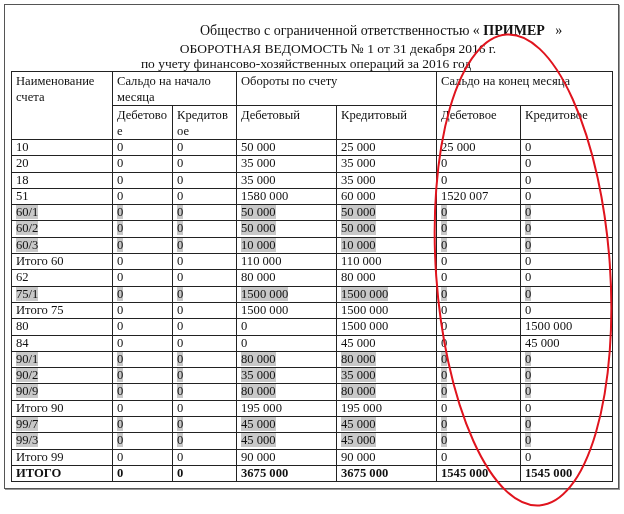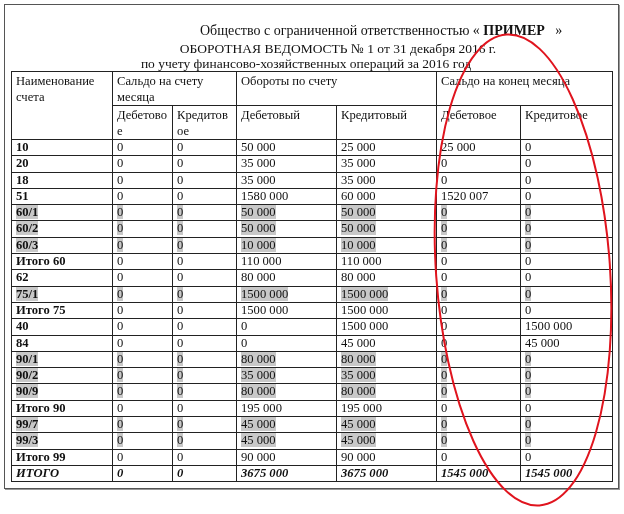--- a/index.html
+++ b/index.html
@@ -12,22 +12,22 @@
   .title { position: absolute; left: 0; width: 624px; text-align: center; font-size: 13.5px; white-space: nowrap; }
   .t1 { top: 41px; left: 26px; }
   .t2 { top: 56px; left: -6px; }
   table { position: absolute; left: 11px; top: 71px; border-collapse: collapse;
           font-size: 12.6px; table-layout: fixed; }
   td, th { border: 1px solid #222; padding: 0 4px; font-weight: normal; text-align: left;
            vertical-align: top; line-height: 15.3px; white-space: nowrap; overflow: hidden; }
   th { line-height: 16px; padding-top: 1px; white-space: normal; }
   tr.head1 th { height: 32px; }
   tr.head2 th { height: 32px; }
-  td.acct { font-weight: bold; }
-  tr.total td { font-weight: bold; font-style: italic; }
+  td.acct { font-weight: normal; }
+  tr.total td { font-weight: bold; }
   .hl { background: #c8c8c8; }
   .ellipse { position: absolute; left: 0; top: 0; pointer-events: none; }
 </style>
 </head>
 <body>
 
 <div class="frame"></div>
 
 <div class="org">
   <span>Общество с ограниченной ответственностью «</span>
@@ -42,21 +42,21 @@
       <col style="width:60px">
       <col style="width:64px">
     <col style="width:100px">
       <col style="width:100px">
       <col style="width:84px">
       <col style="width:92px">
   </colgroup>
   <thead>
     <tr class="head1">
       <th rowspan="2">Наименование счета</th>
-      <th colspan="2">Сальдо на счету месяца</th>
+      <th colspan="2">Сальдо на начало месяца</th>
       <th colspan="2">Обороты по счету</th>
       <th colspan="2">Сальдо на конец месяца</th>
     </tr>
     <tr class="head2">
       <th style="word-break:break-all">Дебетовое</th>
       <th style="word-break:break-all">Кредитовое</th>
       <th>Дебетовый</th>
       <th>Кредитовый</th>
       <th>Дебетовое</th>
       <th>Кредитовое</th>
@@ -156,21 +156,21 @@
       <tr>
         <td class="acct"><span>Итого 75</span></td>
         <td><span>0</span></td>
         <td><span>0</span></td>
         <td><span>1500 000</span></td>
         <td><span>1500 000</span></td>
         <td><span>0</span></td>
         <td><span>0</span></td>
       </tr>
       <tr>
-        <td class="acct"><span>40</span></td>
+        <td class="acct"><span>80</span></td>
         <td><span>0</span></td>
         <td><span>0</span></td>
         <td><span>0</span></td>
         <td><span>1500 000</span></td>
         <td><span>0</span></td>
         <td><span>1500 000</span></td>
       </tr>
       <tr>
         <td class="acct"><span>84</span></td>
         <td><span>0</span></td>

